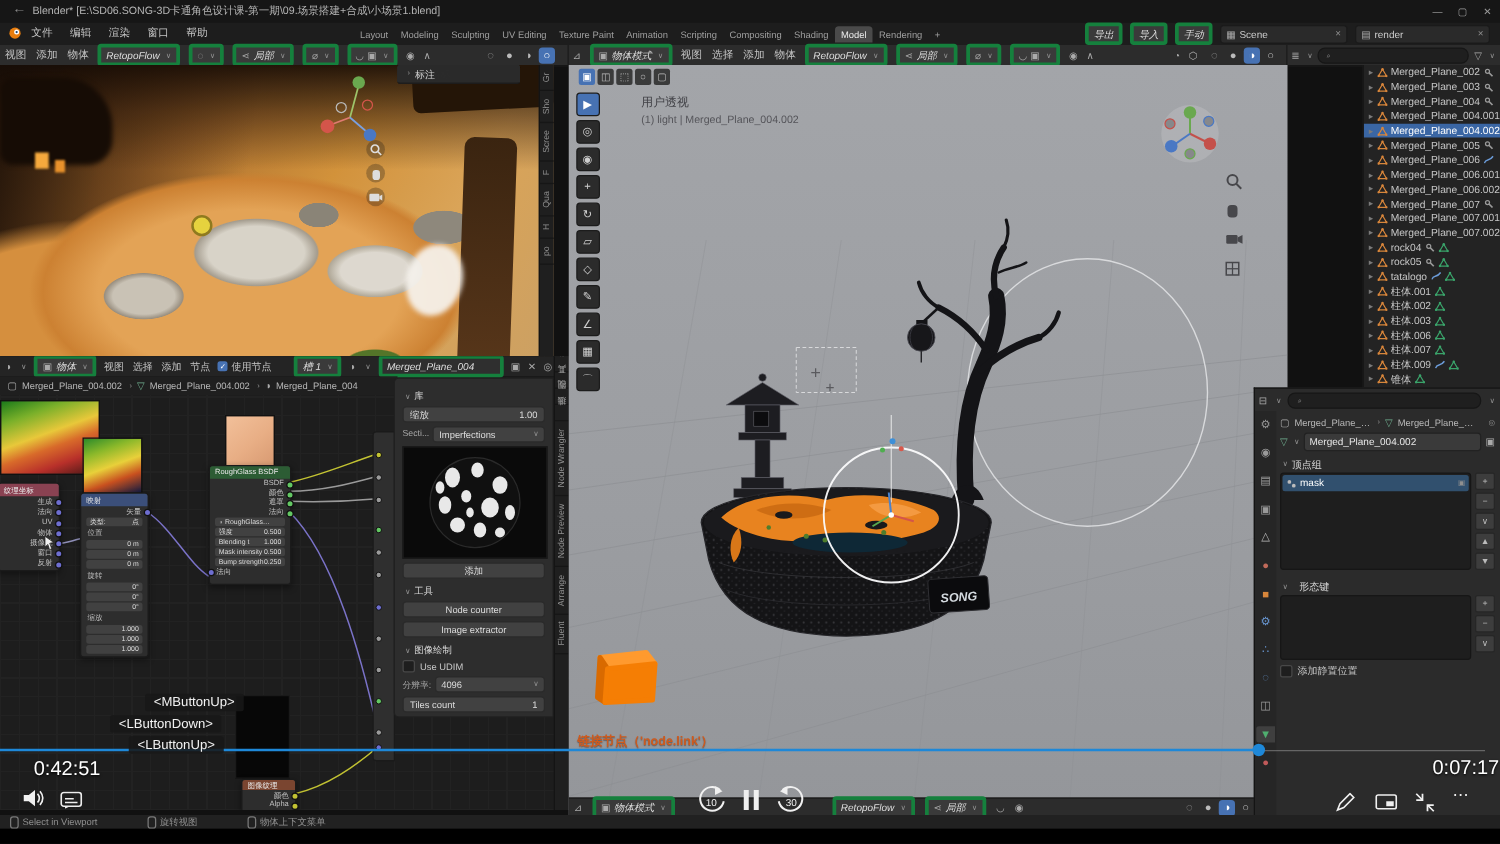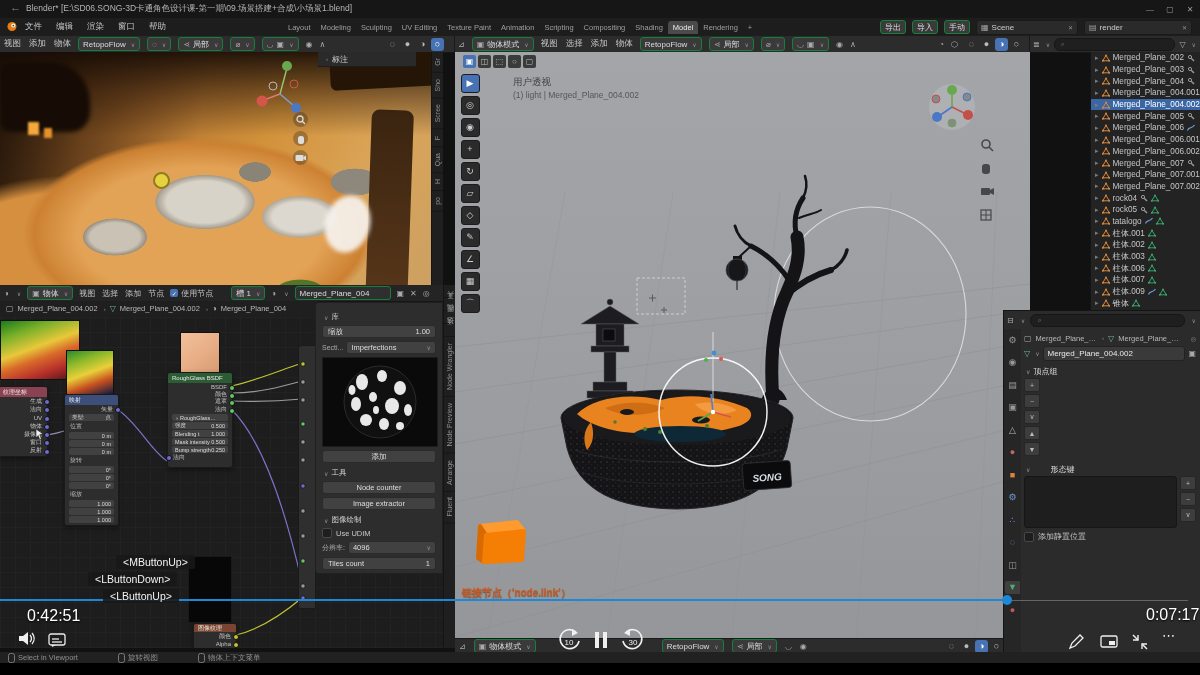--- a/index.html
+++ b/index.html
@@ -13,21 +13,21 @@
   #titlebar .title{color:#b5b5b5;font-size:8.5px;margin-left:26px;white-space:nowrap;}
   .winbtn{color:#9a9a9a;font-size:8px;width:20px;text-align:center;}
   #backarrow{left:10px;top:1px;color:#8a8a8a;font-size:11px;}
   #menubar{left:0;top:18px;width:1200px;height:18px;background:#1d1d1d;display:flex;align-items:center;border-bottom:1px solid #101010;}
   .menu-item{padding:0 7px;color:#c5c5c5;font-size:8.5px;}
   .ws-tab{padding:2px 5px;color:#9f9f9f;font-size:7.5px;border-radius:3px 3px 0 0;white-space:nowrap;}
   .ws-tab.active{background:#4a4a4a;color:#eee;}
   .chip{background:#2a2a2a;border:1px solid #1a1a1a;border-radius:3px;height:13px;display:flex;align-items:center;padding:0 4px;gap:3px;font-size:8px;color:#ccc;}
   #toolrow{left:0;top:36px;width:1200px;height:16px;background:#2c2c2c;border-bottom:1px solid #161616;}
   .hseg{position:absolute;top:0;height:16px;display:flex;align-items:center;gap:7px;font-size:8.5px;color:#c5c5c5;}
-  .wbox{background:#3a3a3a;border:1px solid #15803d;border-radius:3px;padding:0px 4px;height:12px;display:flex;align-items:center;gap:3px;font-size:8px;color:#ddd;white-space:nowrap;}
+  .wbox{background:#3a3a3a;border:3px solid #15803d;border-radius:3px;padding:0px 4px;height:12px;display:flex;align-items:center;gap:3px;font-size:8px;color:#ddd;white-space:nowrap;font-style:italic;}
   .ico{color:#aaa;font-size:8px;}
   .shadeico{width:13px;height:13px;border-radius:3px;display:flex;align-items:center;justify-content:center;color:#bbb;font-size:9px;}
   .shadeico.on{background:#4772b3;color:#fff;}
   .vsep{width:1px;height:16px;background:#1a1a1a;}
   
   #preview{left:0;top:52px;width:443px;height:233px;overflow:hidden;background:#3a2a18;}
   #preview-art{position:absolute;left:0;top:0;width:443px;height:233px;filter:saturate(1.05) blur(0.6px);
     background:
       radial-gradient(26px 16px at 255px 120px,#8a8478 0 60%,transparent 62%),
       radial-gradient(70px 38px at 205px 150px,#d8d3c9 0 55%,#a49c8f 70%,transparent 72%),
@@ -1742,29 +1742,45 @@
         <span style="flex:1;height:13px;background:#3a3a3a;border:1px solid #222;border-radius:3px;display:flex;align-items:center;padding-left:4px;font-size:8px;color:#e8e8e8">
             <span>Merged_Plane_004.002</span>
           </span>
         <span class="ico">▣</span>
       </div>
       <div class="fx" style="gap:3px;height:14px;margin-top:3px;color:#dcdcdc;font-size:8px">
         <span class="dd">∨</span>
           <span>顶点组</span>
       </div>
       <div class="fx" style="align-items:flex-start;gap:3px">
+        <div class="listbox" style="flex:1;height:76px">
+          <div>
+
+              <div class="fx" style="height:13px;background:#31506e;border-radius:2px;margin:1px;padding:0 3px;gap:3px;font-size:8px;color:#fff">
+                <span class="olic">
+                  <svg width="8" height="8">
+                    <circle cx="2.5" cy="2.5" r="1.5" fill="#bbb"></circle>
+                    <circle cx="6" cy="5.5" r="1.5" fill="#bbb"></circle>
+                  </svg>
+                </span>
+                <span>mask</span>
+                <span style="flex:1"></span>
+                <span class="dd">▣</span>
+              </div>
+            </div>
+        </div>
         <div>
           <div class="sidebtn">+</div>
           <div class="sidebtn">−</div>
           <div class="sidebtn">∨</div>
           <div class="sidebtn">▲</div>
           <div class="sidebtn">▼</div>
         </div>
       </div>
-      <div class="fx" style="gap:20px;height:14px;margin-top:4px;color:#dcdcdc;font-size:8px">
+      <div class="fx" style="gap:9px;height:14px;margin-top:4px;color:#dcdcdc;font-size:8px">
         <span class="dd">∨</span>
           <span>形态键</span>
       </div>
       <div class="fx" style="align-items:flex-start;gap:3px">
         <div class="listbox" style="flex:1;height:50px"></div>
         <div>
           <div class="sidebtn">+</div>
           <div class="sidebtn">−</div>
           <div class="sidebtn">∨</div>
         </div>

